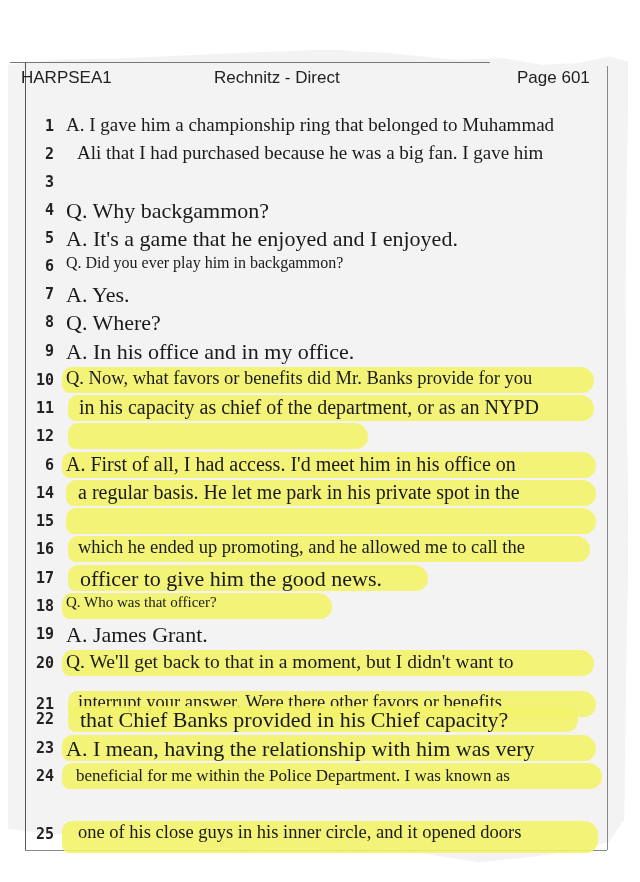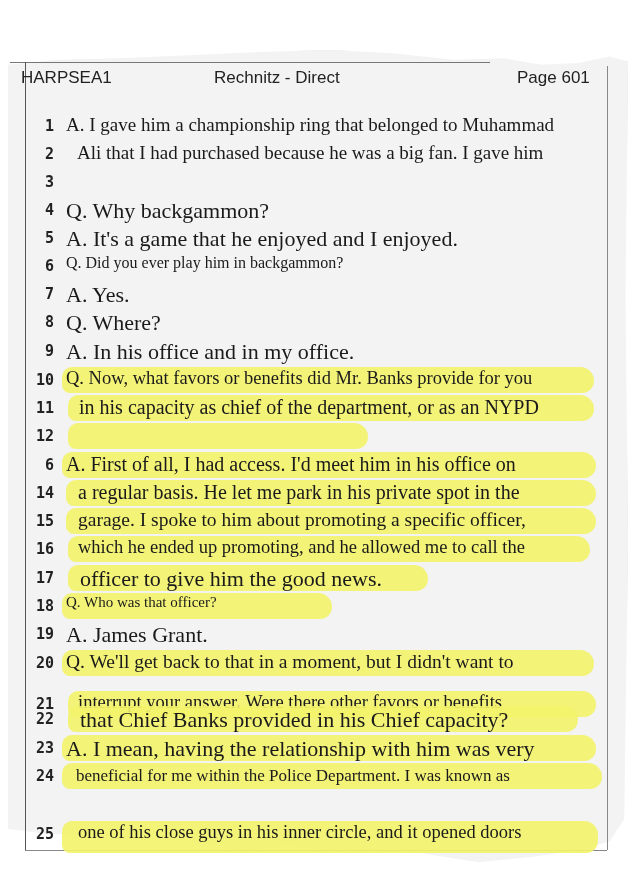--- a/index.html
+++ b/index.html
@@ -108,21 +108,20 @@
 
 <div class="line" style="top:479px">
   <span class="hl" style="left: 66px; width: 530px; background: rgb(243, 243, 106);"></span>
   <span class="lnum">14</span>
   <span class="txt" style="left:78px;font-size:20px;">a regular basis.  He let me park in his private spot in the</span>
 </div>
 
 <div class="line" style="top:507px">
   <span class="hl" style="left: 66px; width: 530px; background: rgb(243, 243, 106);"></span>
   <span class="lnum">15</span>
-  <span class="txt" style="left:78px;font-size:19.5px;">garage.  I spoke to him about promoting a specific officer,</span>
 </div>
 
 <div class="line" style="top:535px">
   <span class="hl" style="left: 68px; width: 522px; background: rgb(243, 243, 106);"></span>
   <span class="lnum">16</span>
   <span class="txt" style="left:78px;font-size:18.5px;">which he ended up promoting, and he allowed me to call the</span>
 </div>
 
 <div class="line" style="top:564px">
   <span class="hl" style="left: 68px; width: 360px; background: rgb(243, 243, 106);"></span>

